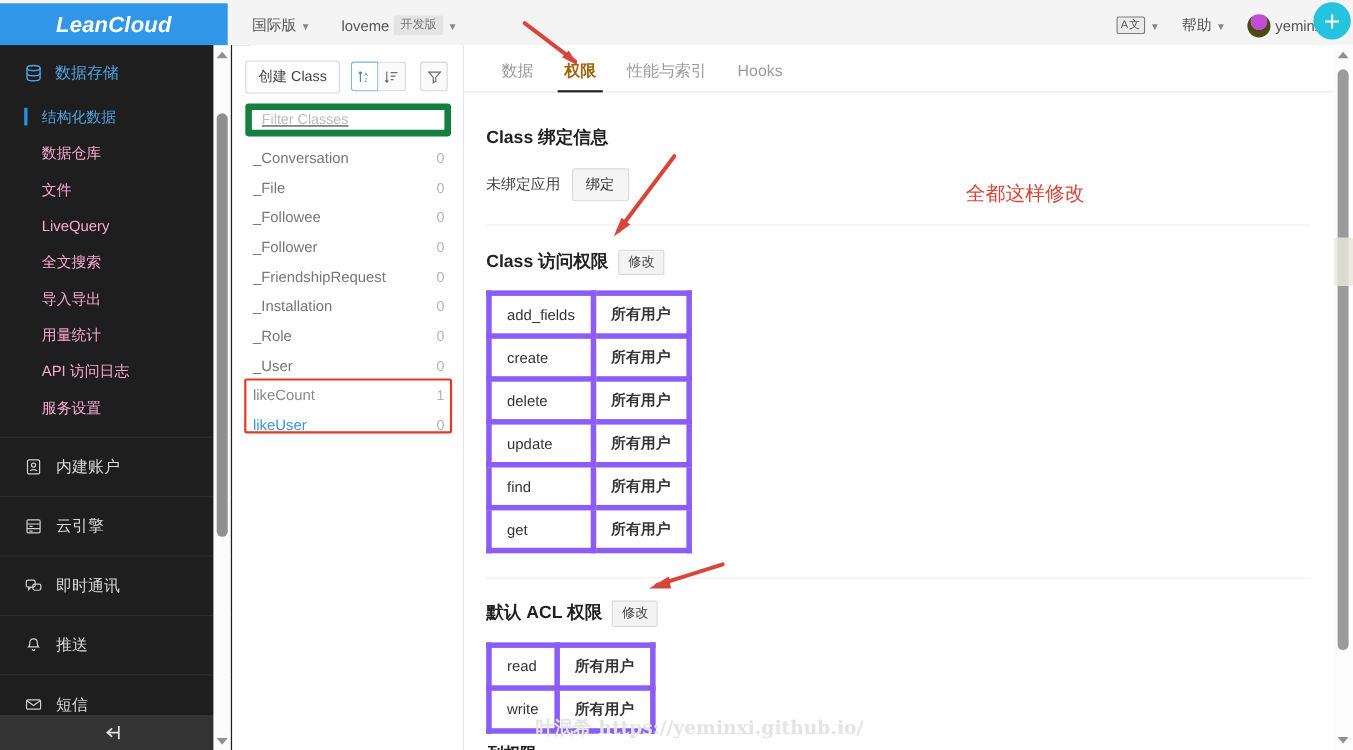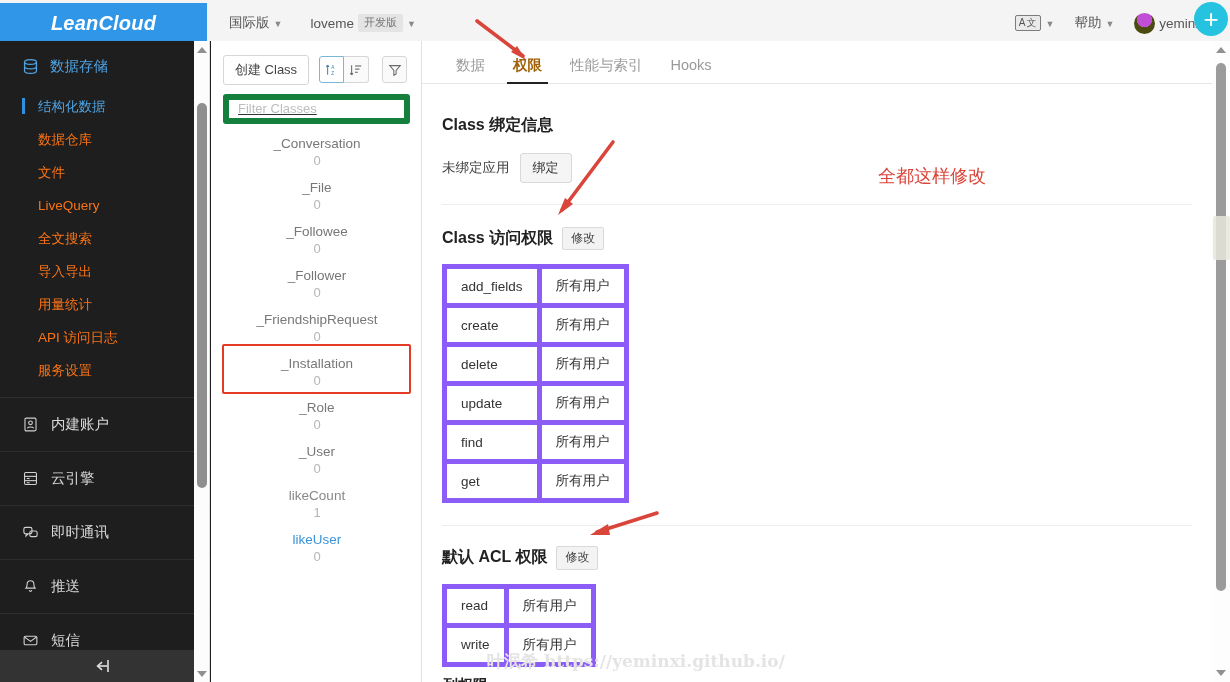--- a/index.html
+++ b/index.html
@@ -68,21 +68,21 @@
     position: absolute; left: 0; top: 41px; width: 228px; height: 641px;
     background: #1e1e1e; color: #cfcfcf; overflow: hidden;
   }
   .sb-scroll { position: relative; }
   .sb-group-head {
     display: flex; align-items: center; gap: 11px;
     padding: 16px 0 14px 22px; color: #4fa3e3; font-size: 14.5px;
   }
   .sb-sub {
     display: block; padding: 6px 0 6px 38px; font-size: 13.5px;
-    color: #f97316; position: relative; line-height: 21px;
+    color: #f9a8d4; position: relative; line-height: 21px;
   }
   .sb-sub.active { color: #4fa3e3; }
   .sb-sub.active::before {
     content: ""; position: absolute; left: 22px; top: 8px;
     width: 3px; height: 16px; background: #2f8fe0;
   }
   .sb-sep { height: 1px; background: #2e2e2e; margin: 10px 0 0 0; }
   .sb-major {
     display: flex; align-items: center; gap: 12px;
     padding: 17px 0 17px 22px; font-size: 14.5px; color: #d8d8d8;
@@ -138,21 +138,20 @@
     font-size: 13px; color: #333; padding: 0 9px;
     font-family: "Liberation Sans", sans-serif;
     text-decoration: underline;
   }
   .filter-input::placeholder { color: #bdbdbd; }
   .class-list { margin-top: 6px; }
   .class-row {
     display: flex; align-items: center; justify-content: space-between;
     padding: 5px 17px 5px 19px; font-size: 13.5px; color: #777;
     line-height: 17px;
-    flex-direction: column;
   }
   .class-row.highlight-name { color: #888; }
   .class-row.link { color: #3b94d9; }
   .class-count { color: #b5b5b5; font-size: 13px; }
   .redbox {
     position: absolute; left: 11px; top: 303px; width: 189px; height: 50px;
     border: 2px solid #e23a23; border-radius: 2px; pointer-events: none;
   }
 
   
@@ -190,21 +189,21 @@
     font-size: 13px; color: #333; padding: 6px 12px; line-height: 1.2;
     font-family: "Liberation Sans", sans-serif;
   }
   .hr { height: 1px; background: #eeeeee; margin: 21px 20px 0 20px; }
   .perm-table { border: 1px solid #e8e8e8; border-collapse: collapse; margin-top: 14px; }
   .perm-table td {
     border: 5px solid #8b5cf6; font-size: 13.5px; color: #333;
     padding: 0 14px; height: 39px; vertical-align: middle;
   }
   .perm-table td.k { min-width: 82px; }
-  .perm-table td.v { min-width: 73px; }
+  .perm-table td.v { min-width: 73px; font-weight: bold; }
   .acl-table td.k { min-width: 42px; }
   .acl-table td.v { min-width: 73px; }
 
   
   .anno-text {
     position: absolute; font-size: 18px; color: #d9453a; font-weight: 500;
     white-space: nowrap;
   }
   .watermark {
     position: absolute; left: 487px; top: 650px;

